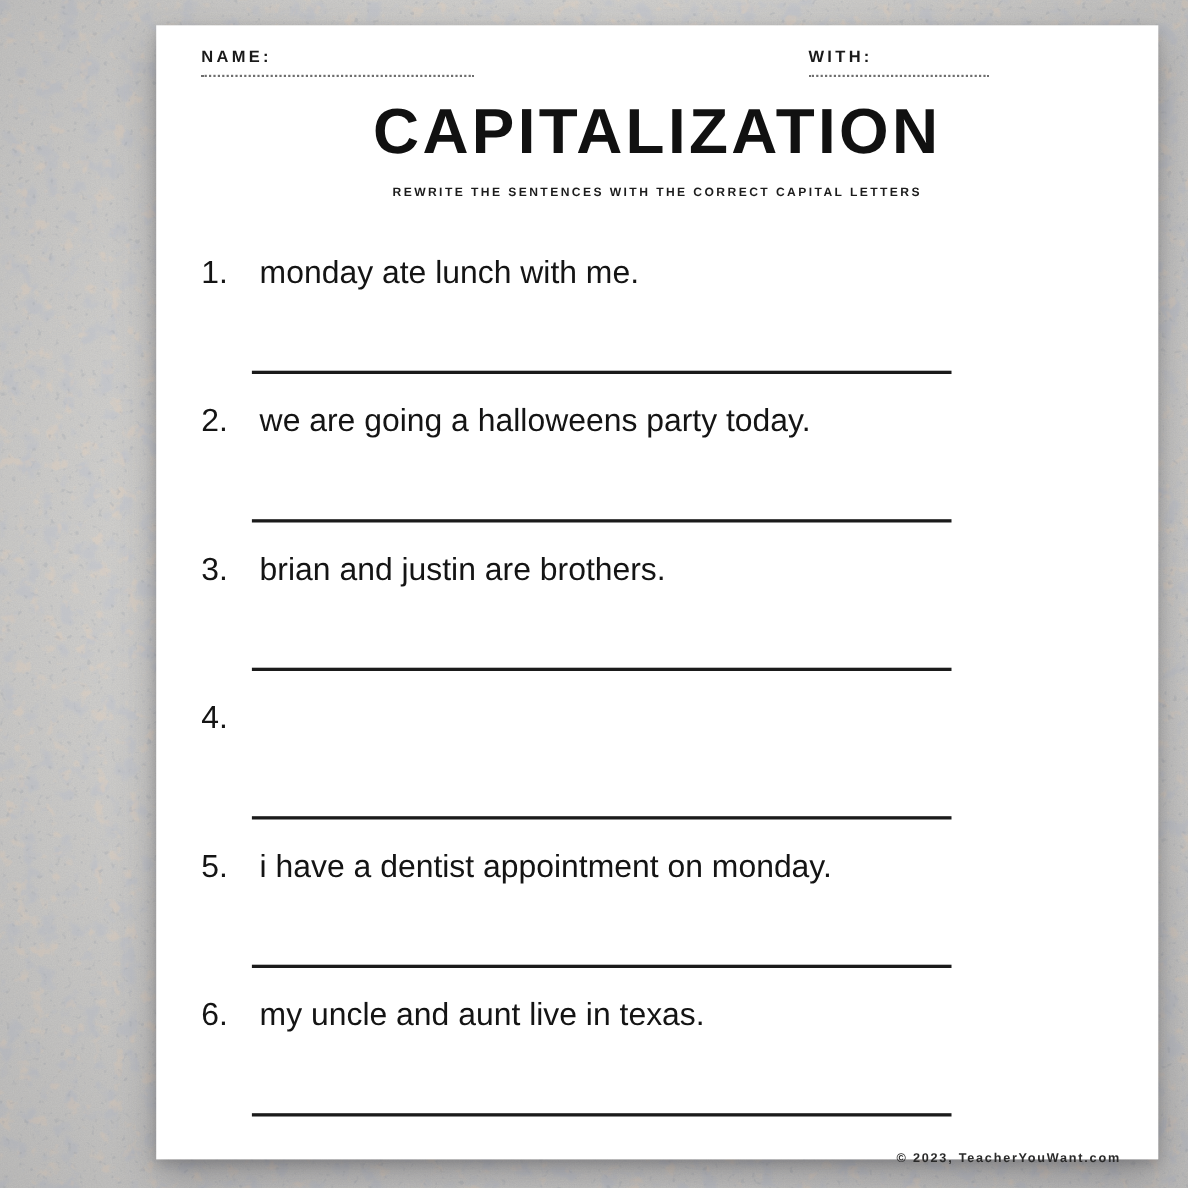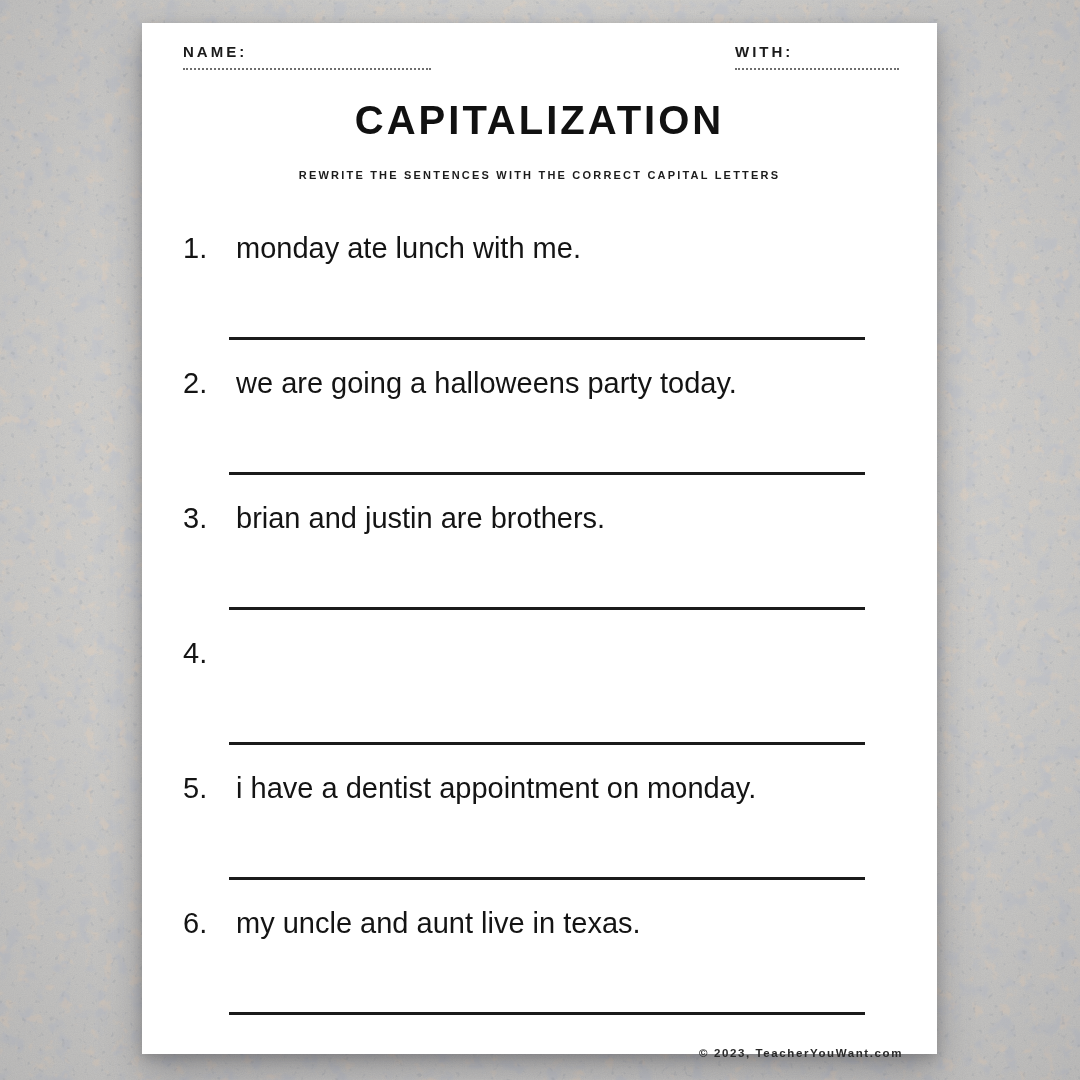--- a/index.html
+++ b/index.html
@@ -25,21 +25,21 @@
     width: 1080px; height: 1080px;
     background: radial-gradient(ellipse at 50% 45%,
                 rgba(255,255,255,0.10) 0%,
                 rgba(255,255,255,0.00) 50%,
                 rgba(60,60,66,0.16) 100%);
     pointer-events: none;
   }
   .paper {
     position: absolute;
     left: 142px; top: 23px;
-    width: 795px; height: 1031px;
+    width: 911px; height: 1031px;
     background: #ffffff;
     box-shadow: 0 4px 10px rgba(50,50,56,0.22),
                 0 16px 36px rgba(50,50,56,0.35);
   }
   
   .field {
     position: absolute;
     top: 20px;
   }
   .field-name { left: 41px;  width: 248px; }
@@ -55,21 +55,21 @@
     margin-top: 6px;
     height: 1px;
     border-bottom: 2px dotted #6e6e6e;
   }
   
   .title {
     position: absolute;
     left: 0; right: 0;
     top: 68px;
     text-align: center;
-    font-size: 40px;
+    font-size: 58px;
     line-height: 58px;
     font-weight: 700;
     letter-spacing: 3px;
     color: #111111;
     white-space: nowrap;
   }
   .subtitle {
     position: absolute;
     left: 0; right: 0;
     top: 146px;

